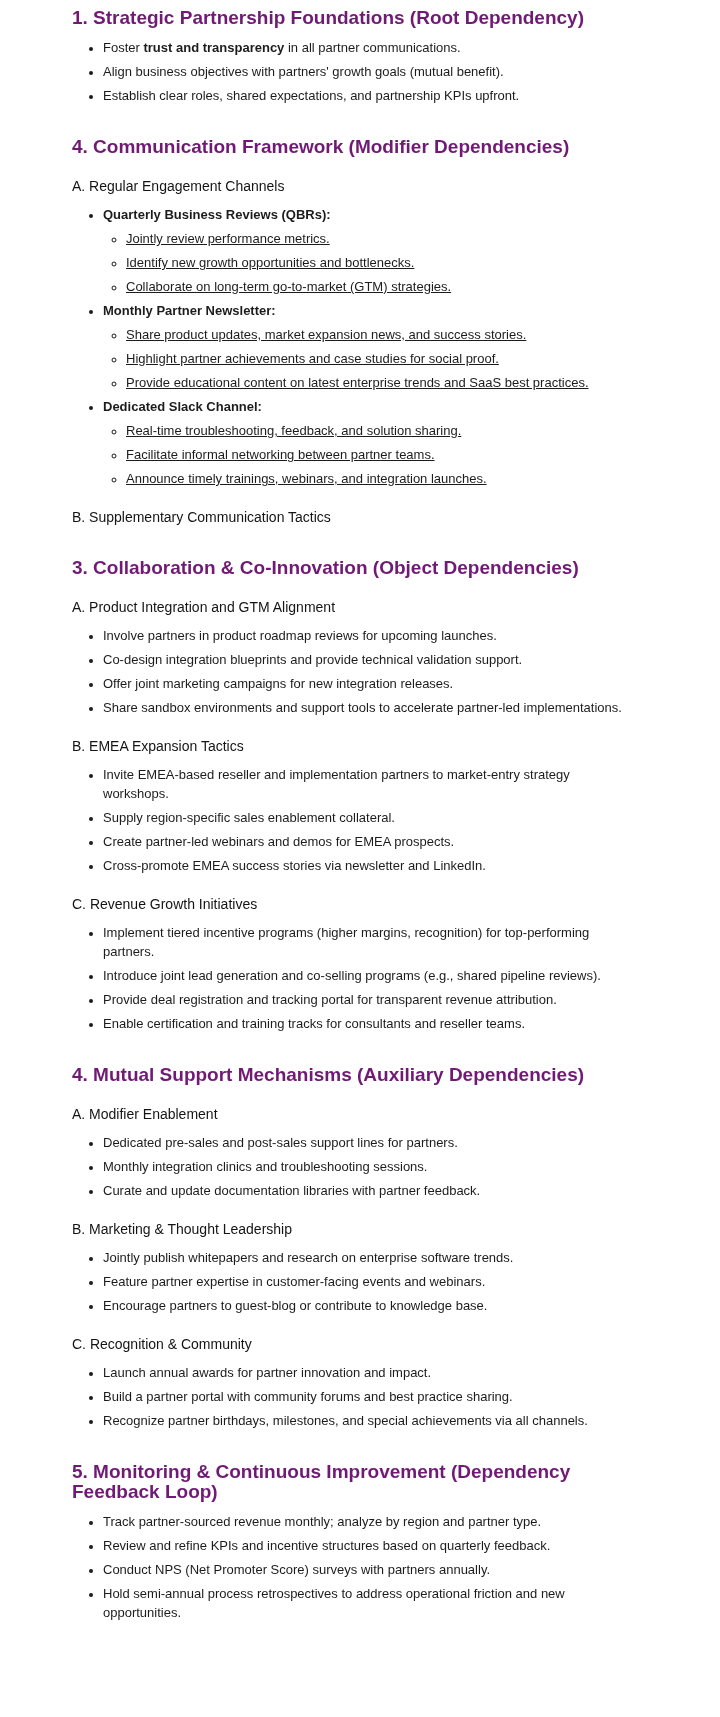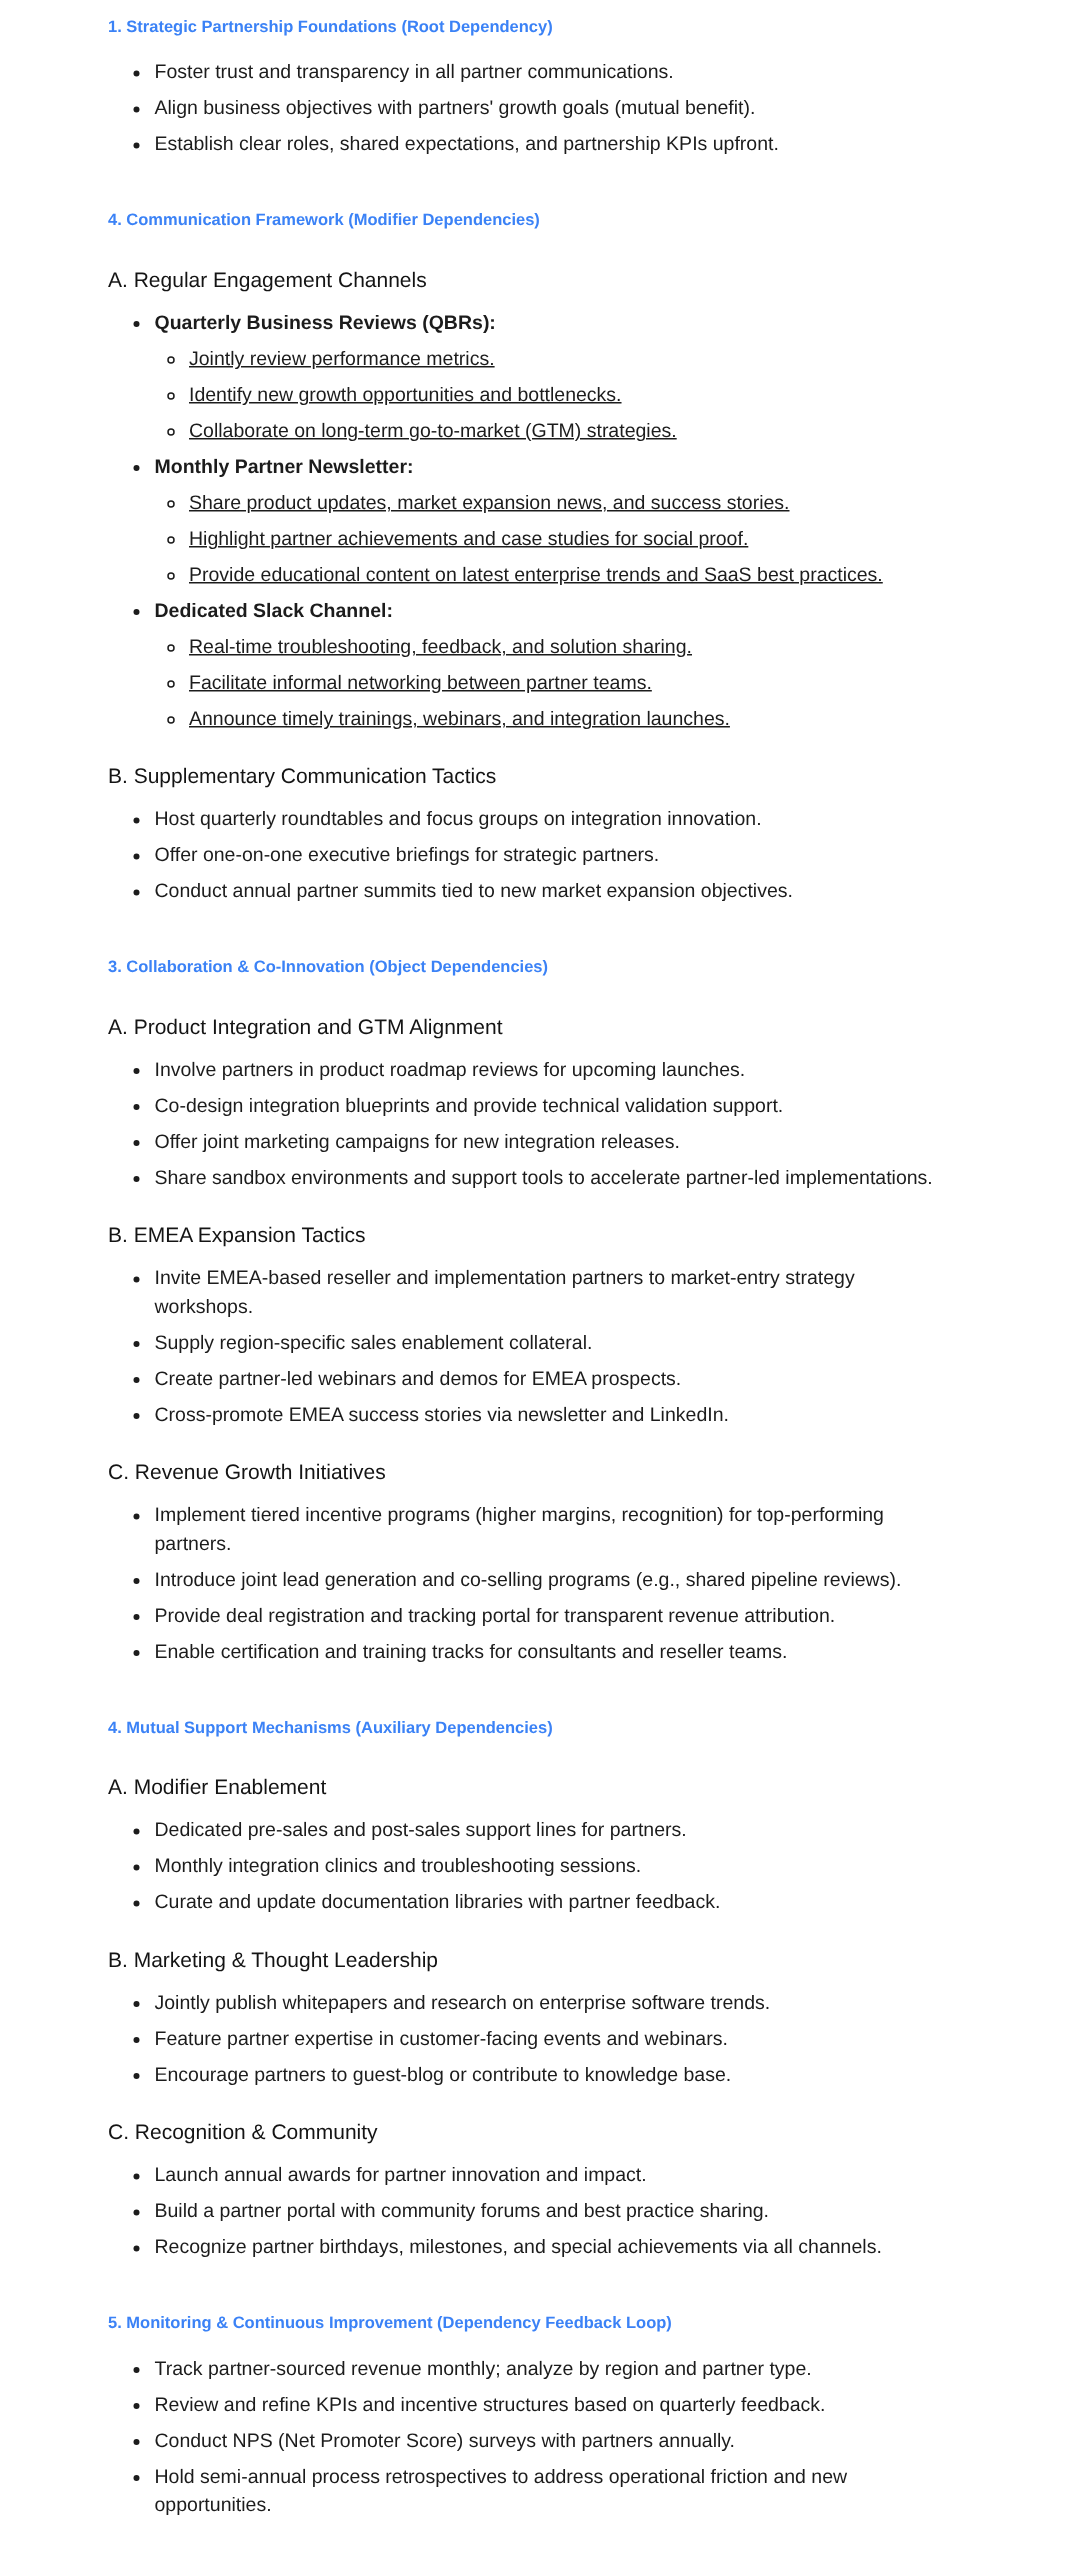--- a/index.html
+++ b/index.html
@@ -9,24 +9,24 @@
     color: #1c1c1c;
     -webkit-font-smoothing: antialiased;
   }
   main {
     box-sizing: border-box;
     width: 720px;
     min-height: 1717px;
     padding: 8px 72px 30px 72px;
   }
   h2 {
-    font-size: 11px;
+    font-size: 19px;
     line-height: 20px;
     font-weight: 700;
-    color: #3b82f6;
+    color: #701a75;
     margin: 32px 0 0 0;
   }
   h2.first { margin-top: 0; }
   h3 {
     font-size: 14px;
     line-height: 18px;
     font-weight: 400;
     color: #141414;
     margin: 20px 0 0 0;
   }
@@ -42,21 +42,21 @@
     text-decoration: underline;
   }
   li {
     font-size: 13px;
     line-height: 19px;
     margin: 0;
   }
   li + li { margin-top: 5px; }
   li::marker { color: #1c1c1c; font-size: 12px; }
   .group-label { font-weight: 700; }
-  b { font-weight: 400; text-align: right; }
+  b { font-weight: 700; text-align: right; }
   .wrap-a { max-width: 510px; }
   .wrap-b { max-width: 520px; }
   .wrap-c { max-width: 520px; }
 </style>
 </head>
 <body>
 
 <main>
 
   <h2 class="first">1. Strategic Partnership Foundations (Root Dependency)</h2>
@@ -90,25 +90,20 @@
       <span class="group-label">Dedicated Slack Channel:</span>
       <ul>
         <li>Real-time troubleshooting, feedback, and solution sharing.</li>
         <li>Facilitate informal networking between partner teams.</li>
         <li>Announce timely trainings, webinars, and integration launches.</li>
       </ul>
     </li>
   </ul>
 
   <h3>B. Supplementary Communication Tactics</h3>
-  <ul>
-    <li>Host quarterly roundtables and focus groups on integration innovation.</li>
-    <li>Offer one-on-one executive briefings for strategic partners.</li>
-    <li>Conduct annual partner summits tied to new market expansion objectives.</li>
-  </ul>
 
   <h2>3. Collaboration &amp; Co-Innovation (Object Dependencies)</h2>
 
   <h3>A. Product Integration and GTM Alignment</h3>
   <ul>
     <li>Involve partners in product roadmap reviews for upcoming launches.</li>
     <li>Co-design integration blueprints and provide technical validation support.</li>
     <li>Offer joint marketing campaigns for new integration releases.</li>
     <li>Share sandbox environments and support tools to accelerate partner-led implementations.</li>
   </ul>

